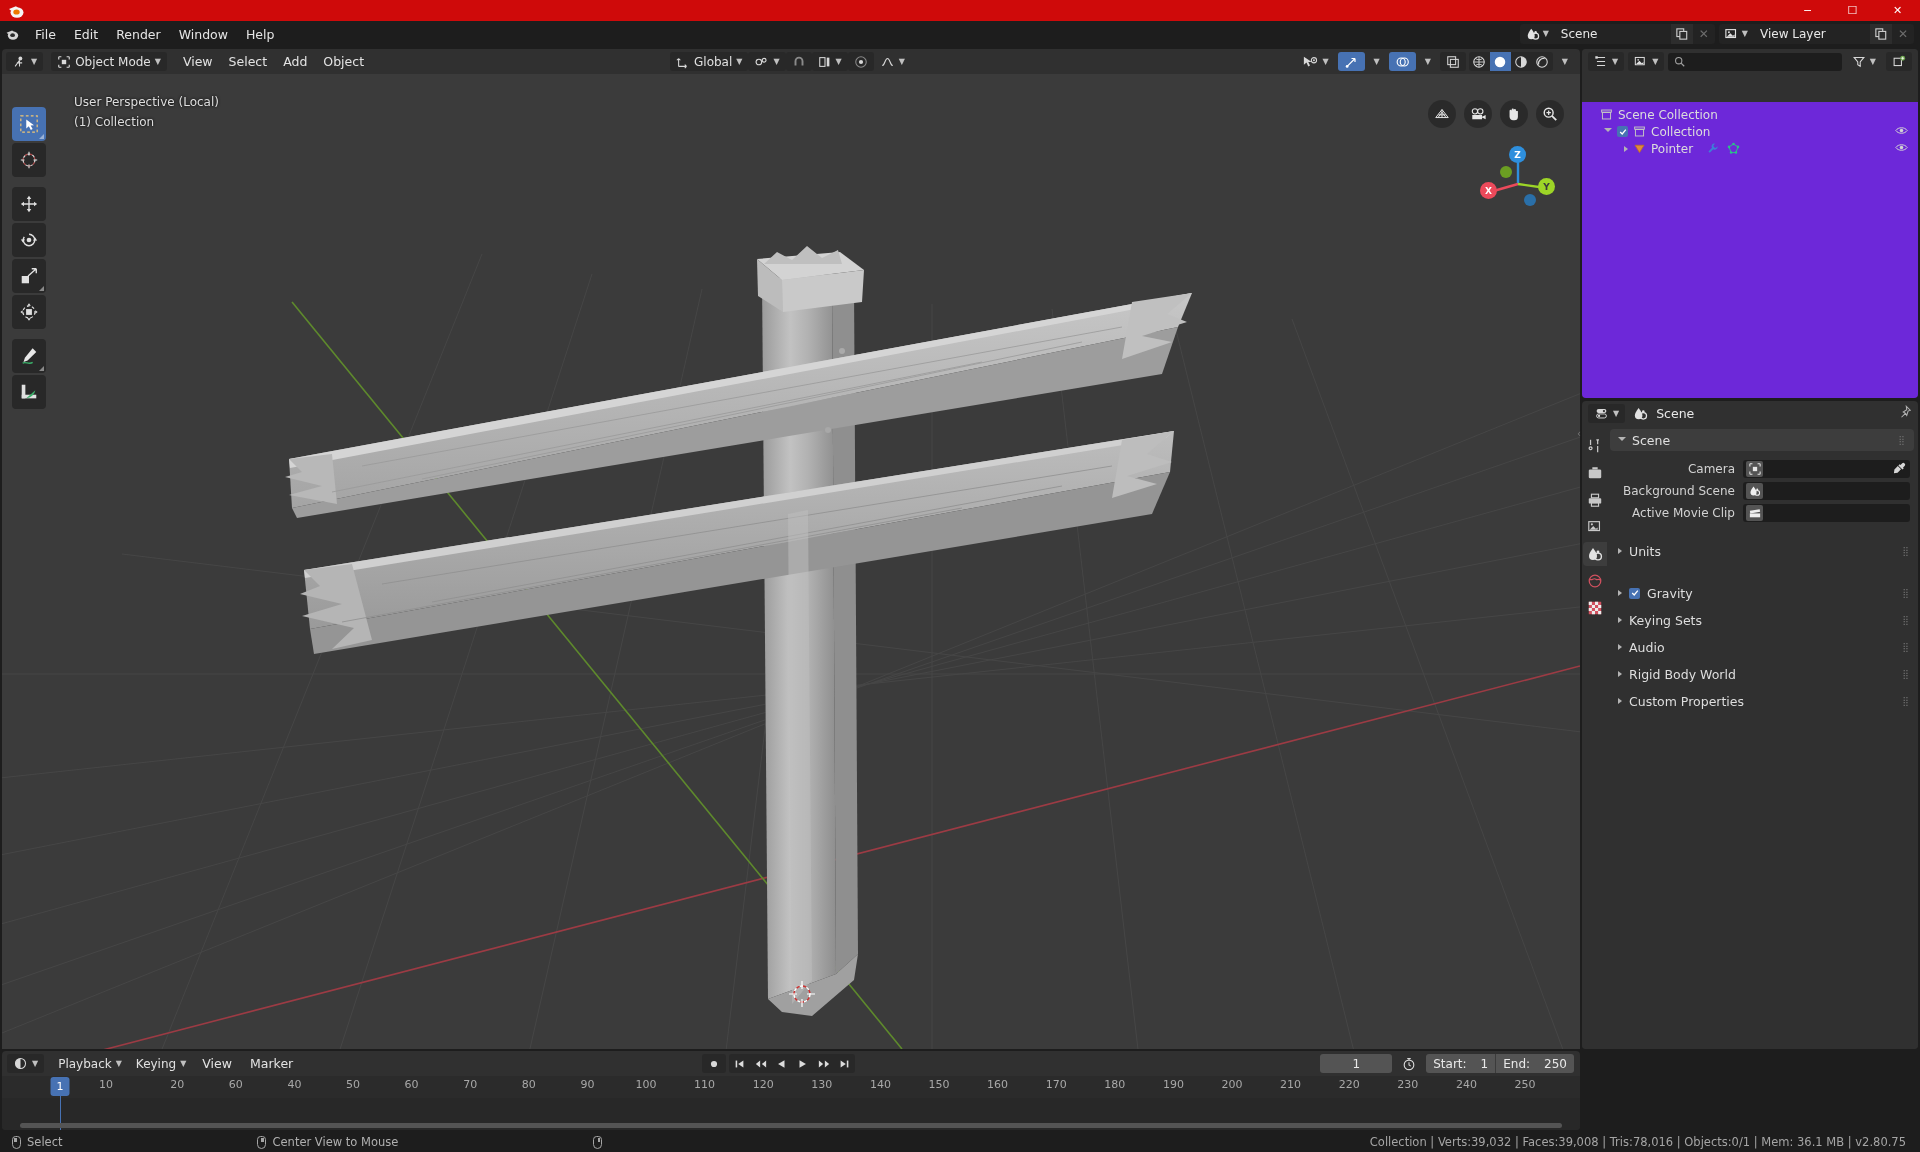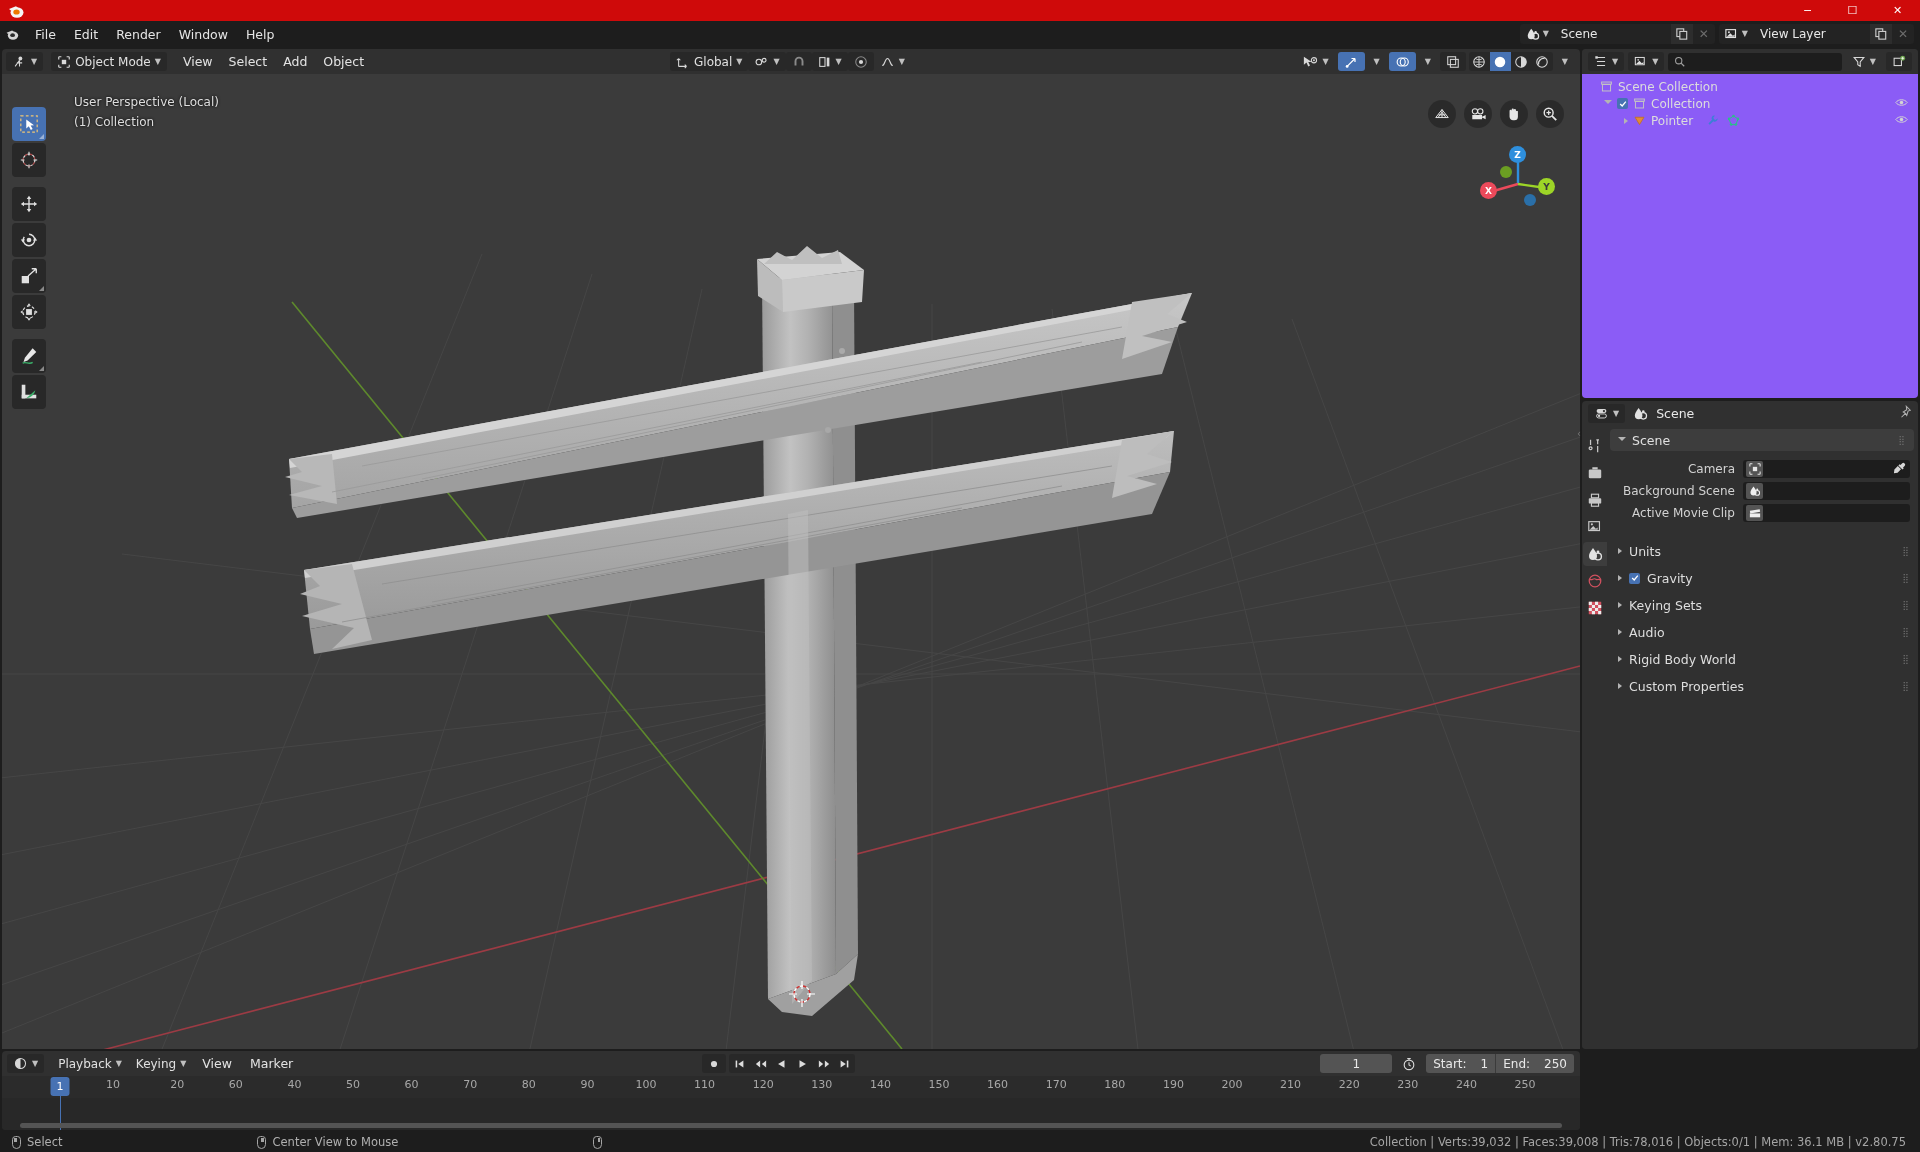--- a/index.html
+++ b/index.html
@@ -149,21 +149,21 @@
     background: #303030; border-radius: 4px; overflow: hidden;
   }
   .ol-header {
     height: 25px; display: flex; align-items: center; padding: 0 6px; gap: 4px;
     background: #303030;
   }
   .ol-search {
     flex: 1; height: 18px; background: #1d1d1d; border-radius: 3px;
     display: flex; align-items: center; padding: 0 6px; gap: 4px;
   }
-  .ol-body { background: #8b5cf6; height: 324px; padding-top: 4px; font-size: 12px; color: #dcdcdc; }
+  .ol-body { background: #6d28d9; height: 324px; padding-top: 4px; font-size: 12px; color: #dcdcdc; margin-top: 28px; }
   .ol-row { display: flex; align-items: center; height: 17px; padding-left: 10px; gap: 5px; }
   .ol-row .eye { margin-left: auto; margin-right: 10px; }
   .tri { width: 0; height: 0; border-left: 4px solid #b4b4b4; border-top: 3.5px solid transparent; border-bottom: 3.5px solid transparent; }
   .tri.down { border-left: 4px solid transparent; border-right: 4px solid transparent; border-top: 4px solid #b4b4b4; }
   .cbox { width: 11px; height: 11px; background: #4772b3; border-radius: 2px; display:flex;align-items:center;justify-content:center; }
 
   
   .props {
     position: absolute; left: 1582px; top: 401px; width: 336px; height: 648px;
     background: #303030; border-radius: 4px; overflow: hidden;
@@ -873,21 +873,21 @@
           </div>
         </div>
 
         <div style="height:12px"></div>
 
         <div class="sub-head" style="margin-top:6px">
           <span class="tri"></span>
           <span>Units</span>
           <span class="grip">⣿</span>
         </div>
-        <div class="sub-head" style="margin-top:7px">
+        <div class="sub-head" style="margin-top:22px">
           <span class="tri"></span>
           <span class="cbox">
             <svg width="8" height="8" viewBox="0 0 10 10">
                 <path d="M1.5 5 L4 7.5 L8.5 2" stroke="#fff" stroke-width="1.6" fill="none"></path>
               </svg>
           </span>
           <span>Gravity</span>
           <span class="grip">⣿</span>
         </div>
         <div class="sub-head" style="margin-top:7px">
@@ -988,21 +988,21 @@
           <span>Start:</span>
           <span>1</span>
           <span class="sep"></span>
           <span>End:</span>
           <span>250</span>
         </div>
       </div>
     </div>
 
     <div class="tl-ruler">
-        <div class="tl-tick" style="left: 111px;">10</div>
+        <div class="tl-tick" style="left: 104px;">10</div>
         <div class="tl-tick" style="left: 175.2px;">20</div>
         <div class="tl-tick" style="left: 233.8px;">60</div>
         <div class="tl-tick" style="left: 292.4px;">40</div>
         <div class="tl-tick" style="left: 351px;">50</div>
         <div class="tl-tick" style="left: 409.6px;">60</div>
         <div class="tl-tick" style="left: 468.2px;">70</div>
         <div class="tl-tick" style="left: 526.8px;">80</div>
         <div class="tl-tick" style="left: 585.4px;">90</div>
         <div class="tl-tick" style="left: 644px;">100</div>
         <div class="tl-tick" style="left: 702.6px;">110</div>

